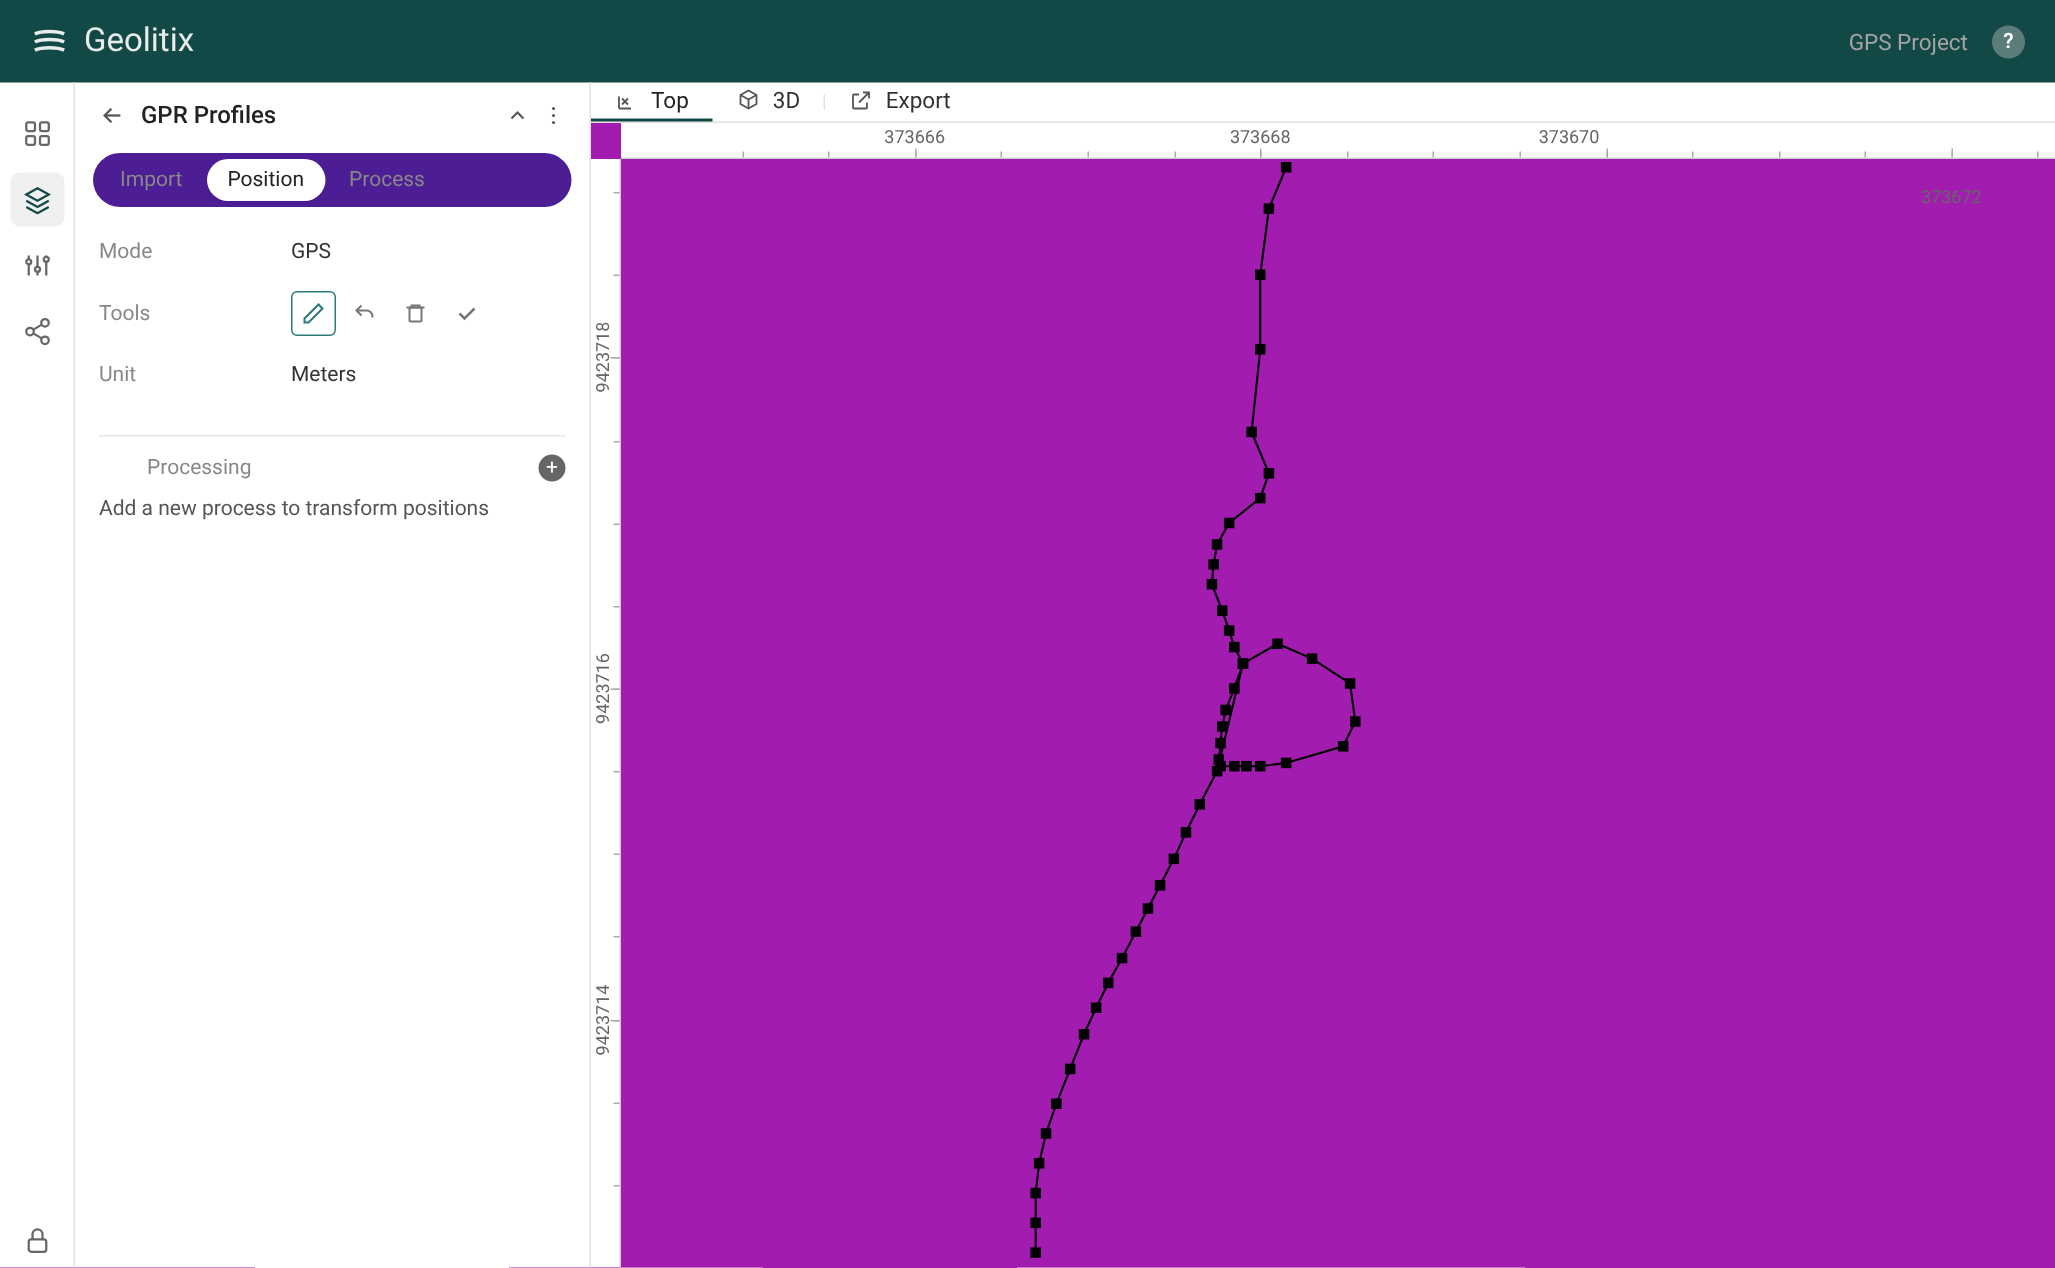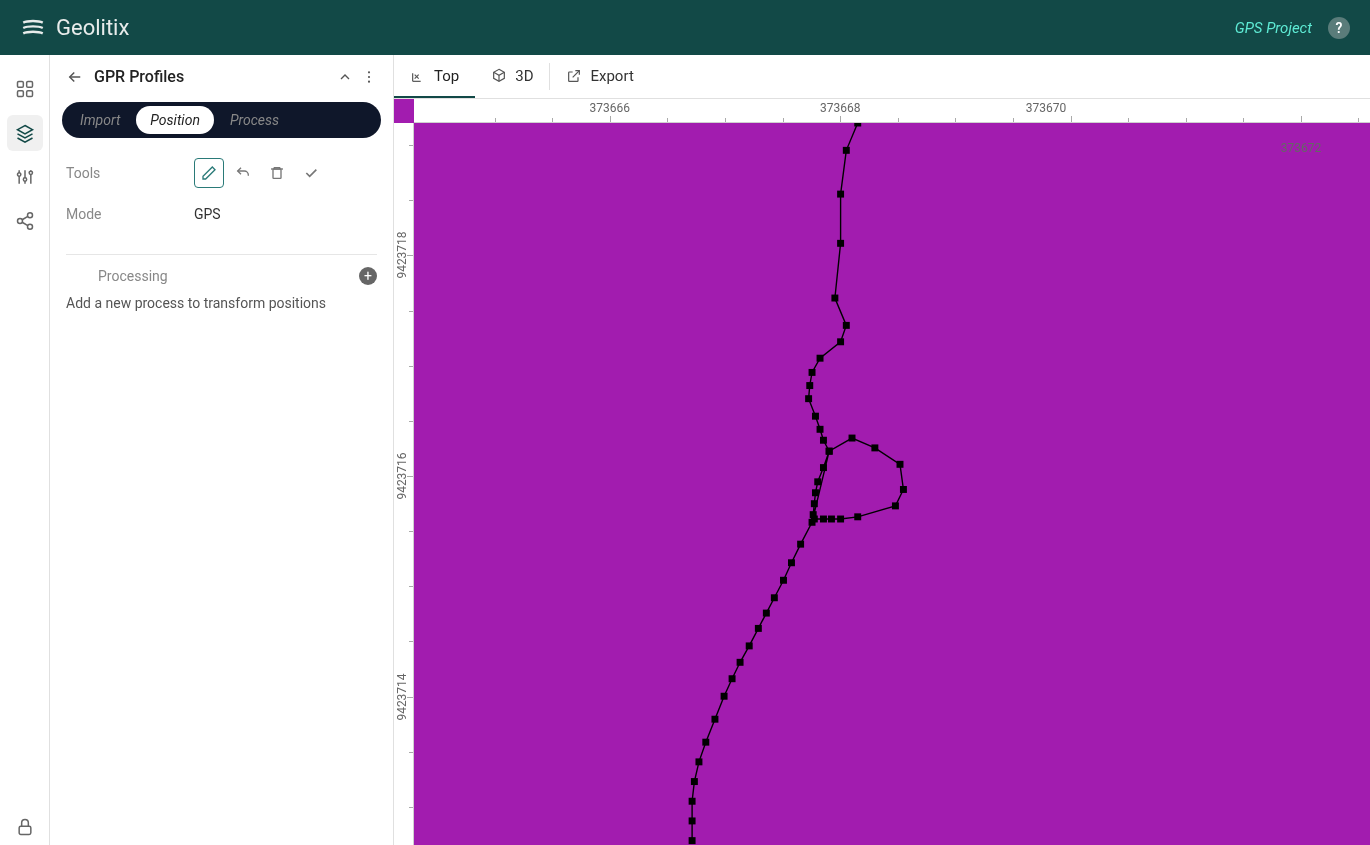--- a/index.html
+++ b/index.html
@@ -2,52 +2,52 @@
 <html><head>
 <meta charset="utf-8">
 <style>
 *{box-sizing:border-box;margin:0;padding:0;}
 body{font-family:-apple-system,BlinkMacSystemFont,"Segoe UI",Roboto,sans-serif;font-size:14px;color:#333;width:1370px;height:845px;overflow:hidden;}
 .header{height:55px;background:#124947;display:flex;align-items:center;padding:0 20px;color:#fff;}
 .logo{display:flex;align-items:center;gap:10px;}
 .logo-icon{width:26px;height:26px;}
 .logo-text{font-size:22px;font-weight:400;color:#e8eceb;}
 .header-right{margin-left:auto;display:flex;align-items:center;gap:16px;}
-.project-name{font-size:15px;color:#5eead4;font-style:italic;}
+.project-name{font-size:15px;color:#a3a3a3;}
 .help-icon{width:22px;height:22px;border-radius:50%;background:#5a7c7a;display:flex;align-items:center;justify-content:center;color:#fff;font-size:14px;font-weight:600;cursor:pointer;}
 .body{display:flex;height:calc(845px - 55px);}
 .nav-rail{width:50px;border-right:1px solid #e0e0e0;display:flex;flex-direction:column;align-items:center;padding-top:16px;gap:8px;}
 .nav-item{width:36px;height:36px;display:flex;align-items:center;justify-content:center;border-radius:6px;cursor:pointer;color:#666;}
 .nav-item.active{background:#f0f0f0;color:#124947;}
 .nav-item svg{width:20px;height:20px;}
 .nav-spacer{flex:1;}
 .sidebar{width:344px;border-right:1px solid #e0e0e0;display:flex;flex-direction:column;}
 .sidebar-header{display:flex;align-items:center;padding:12px 16px;gap:10px;justify-content:center;}
 .back-btn{cursor:pointer;color:#555;display:flex;align-items:center;}
 .sidebar-title{font-size:16px;font-weight:500;color:#222;}
 .sidebar-header-actions{margin-left:auto;display:flex;gap:8px;align-items:center;color:#555;}
 .chev,.dotsv{cursor:pointer;display:flex;align-items:center;}
-.tabs-pill{margin:4px 12px 12px;background:#0f172a;border-radius:20px;display:flex;padding:4px;gap:2px;font-style:italic;}
+.tabs-pill{margin:4px 12px 12px;background:#4c1d95;border-radius:20px;display:flex;padding:4px;gap:2px;}
 .tab{padding:6px 14px;border-radius:16px;font-size:14px;color:#888;cursor:pointer;}
 .tab.active{background:#fff;color:#222;box-shadow:0 1px 2px rgba(0,0,0,.08);}
 .panel{padding:0 16px;}
 .row{display:flex;align-items:center;padding:8px 0;min-height:36px;}
 .row-label{width:128px;color:#888;font-size:14px;}
 .row-value{color:#333;font-size:14px;}
 .tool-btns{display:flex;gap:4px;align-items:center;}
 .tool-btn{width:30px;height:30px;display:flex;align-items:center;justify-content:center;border-radius:4px;cursor:pointer;color:#777;}
 .tool-btn.active{border:1px solid #2a7a78;color:#2a7a78;}
 .tool-btn svg{width:16px;height:16px;}
 .section-divider{border-top:1px solid #e6e6e6;margin-top:22px;}
 .proc-head{display:flex;align-items:center;padding:12px 0 4px;}
 .proc-title{color:#888;font-size:14px;margin-left:32px;}
 .add-btn{margin-left:auto;width:18px;height:18px;border-radius:50%;background:#666;color:#fff;display:flex;align-items:center;justify-content:center;font-size:14px;cursor:pointer;line-height:1;}
 .proc-hint{color:#555;font-size:14px;padding:6px 0;}
 .main{flex:1;display:flex;flex-direction:column;}
-.view-tabs{height:44px;border-bottom:1px solid #e0e0e0;display:flex;align-items:stretch;}
+.view-tabs{height:27px;border-bottom:1px solid #e0e0e0;display:flex;align-items:stretch;}
 .vtab{display:flex;align-items:center;gap:8px;padding:0 16px;font-size:15px;color:#333;cursor:pointer;border-bottom:2px solid transparent;}
 .vtab.active{border-bottom-color:#124947;color:#222;}
 .vtab svg{width:16px;height:16px;color:#555;}
 .vtab-sep{width:1px;background:#e0e0e0;margin:8px 0;}
 .canvas-wrap{flex:1;position:relative;background:#a21caf;overflow:hidden;}
 .x-axis{position:absolute;top:0;left:20px;right:0;height:24px;background:#fff;border-bottom:1px solid #d0d0d0;}
 .x-tick{position:absolute;font-size:12px;color:#666;transform:translateX(-50%);}
 .x-tick-line{position:absolute;bottom:0;width:1px;height:6px;background:#aaa;}
 .y-axis{position:absolute;top:24px;left:0;bottom:0;width:20px;background:#fff;border-right:1px solid #d0d0d0;}
 .y-tick{position:absolute;font-size:12px;color:#666;writing-mode:vertical-rl;transform:rotate(180deg) translateY(50%);}
@@ -143,20 +143,24 @@
       </div>
     </div>
 
     <div class="tabs-pill">
       <div class="tab">Import</div>
       <div class="tab active">Position</div>
       <div class="tab">Process</div>
     </div>
 
     <div class="panel">
+      <div class="row">
+        <div class="row-label">Mode</div>
+        <div class="row-value">GPS</div>
+      </div>
       <div class="row">
         <div class="row-label">Tools</div>
         <div class="tool-btns">
           <div class="tool-btn active">
             <svg viewBox="0 0 24 24" fill="none" stroke="currentColor" stroke-width="2">
                 <path d="M17 3l4 4L7 21H3v-4L17 3z"></path>
               </svg>
           </div>
           <div class="tool-btn">
             <svg viewBox="0 0 24 24" fill="none" stroke="currentColor" stroke-width="2">
@@ -172,22 +176,22 @@
               </svg>
           </div>
           <div class="tool-btn">
             <svg viewBox="0 0 24 24" fill="none" stroke="currentColor" stroke-width="2.5">
                 <path d="M5 12l5 5L20 7"></path>
               </svg>
           </div>
         </div>
       </div>
       <div class="row">
-        <div class="row-label">Mode</div>
-        <div class="row-value">GPS</div>
+        <div class="row-label">Unit</div>
+        <div class="row-value">Meters</div>
       </div>
 
       <div class="section-divider"></div>
       <div class="proc-head">
         <div class="proc-title">Processing</div>
         <div class="add-btn">+</div>
       </div>
       <div class="proc-hint">Add a new process to transform positions</div>
     </div>
   </div>

